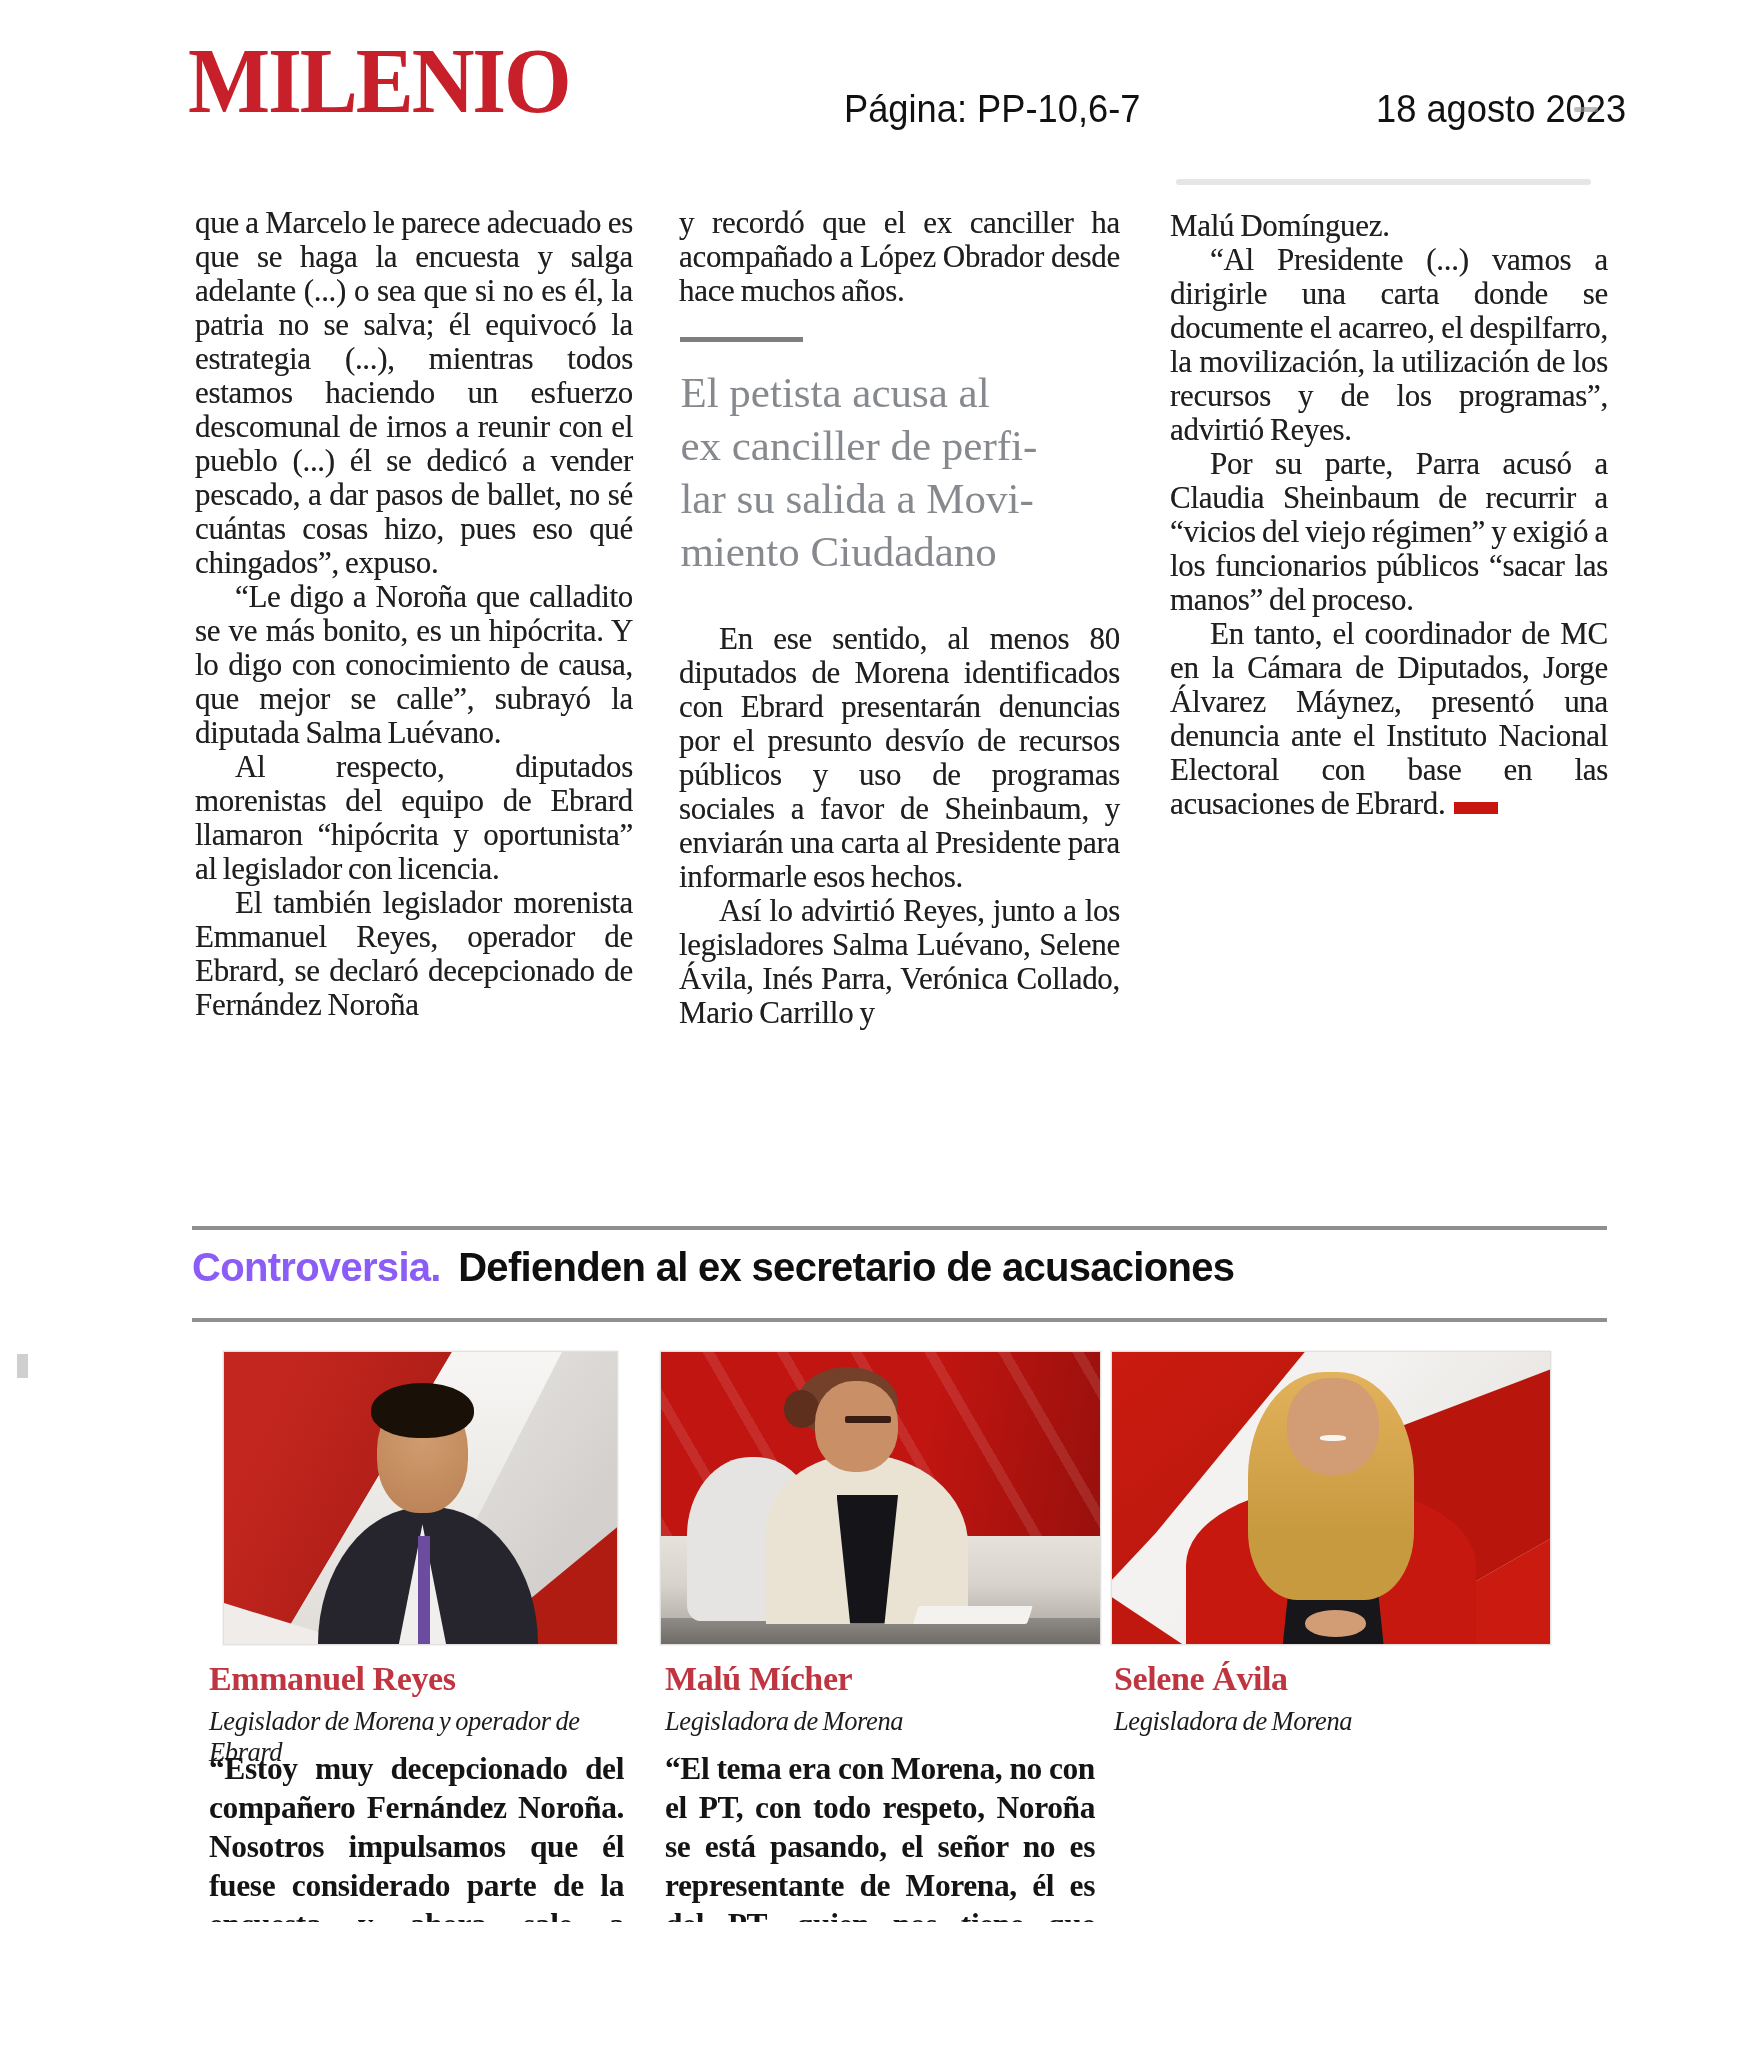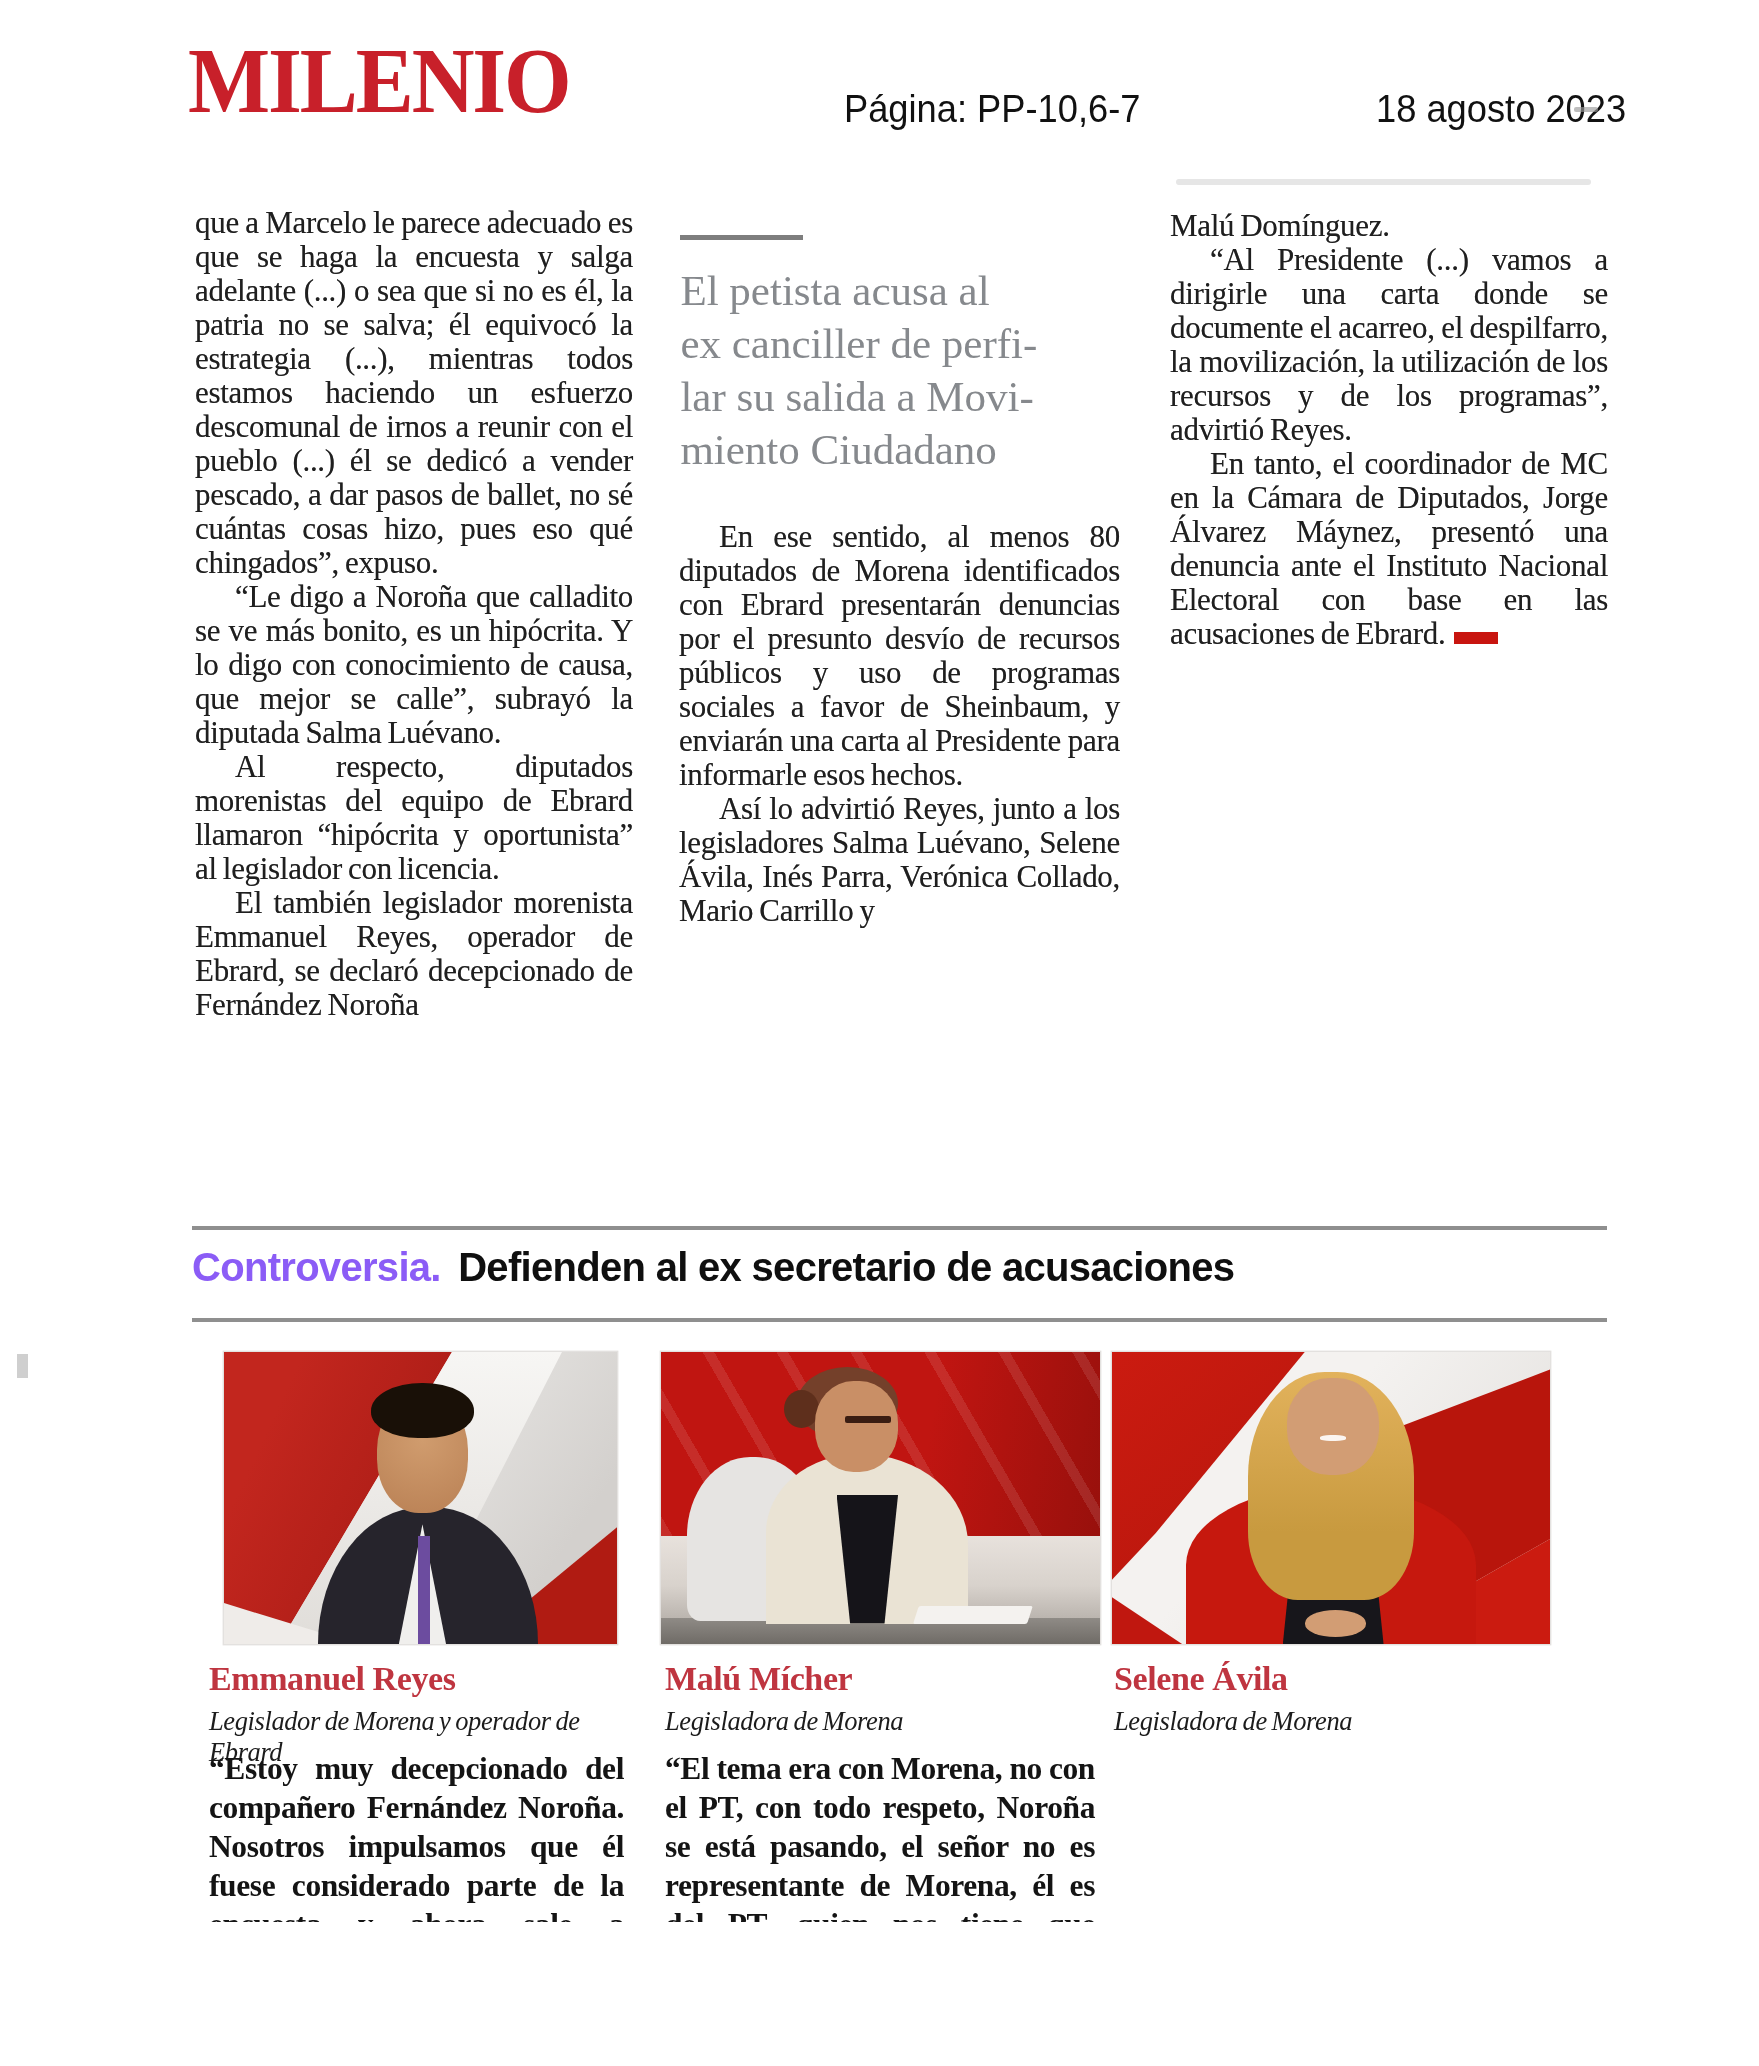--- a/index.html
+++ b/index.html
@@ -137,32 +137,34 @@
   <div class="margin-tick"></div>
 
   <div class="col" id="col1">
     <p>que a Marcelo le parece adecuado es que se haga la encuesta y salga adelante (...) o sea que si no es él, la patria no se salva; él equivocó la estrategia (...), mientras todos estamos haciendo un esfuerzo descomunal de irnos a reunir con el pueblo (...) él se dedicó a vender pescado, a dar pasos de ballet, no sé cuántas cosas hizo, pues eso qué chingados”, expuso.</p>
     <p class="ind">“Le digo a Noroña que calladito se ve más bonito, es un hipócrita. Y lo digo con conocimiento de causa, que mejor se calle”, subrayó la diputada Salma Luévano.</p>
     <p class="ind">Al respecto, diputados morenistas del equipo de Ebrard llamaron “hipócrita y oportunista” al legislador con licencia.</p>
     <p class="ind">El también legislador morenista Emmanuel Reyes, operador de Ebrard, se declaró decepcionado de Fernández Noroña</p>
   </div>
 
   <div class="col" id="col2">
+    <p>y recordó que el ex canciller ha acompañado a López Obrador desde hace muchos años.</p>
     <div class="pq-rule"></div>
     <div class="pull-quote">El petista acusa al
 ex canciller de perfi-
 lar su salida a Movi-
 miento Ciudadano</div>
     <p class="ind after-quote">En ese sentido, al menos 80 diputados de Morena identificados con Ebrard presentarán denuncias por el presunto desvío de recursos públicos y uso de programas sociales a favor de Sheinbaum, y enviarán una carta al Presidente para informarle esos hechos.</p>
     <p class="ind">Así lo advirtió Reyes, junto a los legisladores Salma Luévano, Selene Ávila, Inés Parra, Verónica Collado, Mario Carrillo y</p>
   </div>
 
   <div class="col" id="col3">
     <p>Malú Domínguez.</p>
     <p class="ind">“Al Presidente (...) vamos a dirigirle una carta donde se documente el acarreo, el despilfarro, la movilización, la utilización de los recursos y de los programas”, advirtió Reyes.</p>
+    <p class="ind">Por su parte, Parra acusó a Claudia Sheinbaum de recurrir a “vicios del viejo régimen” y exigió a los funcionarios públicos “sacar las manos” del proceso.</p>
     <p class="ind"><span>En tanto, el coordinador de MC en la Cámara de Diputados, Jorge Álvarez Máynez, presentó una denuncia ante el Instituto Nacional Electoral con base en las acusaciones de Ebrard.</span><span class="end-mark"></span></p>
   </div>
 
   <div class="rule" id="rule-top"></div>
   <div class="section-head">
     <span class="kicker">Controversia.</span>
     <span class="headline">Defienden al ex secretario de acusaciones</span>
   </div>
   <div class="rule" id="rule-bottom"></div>
 

